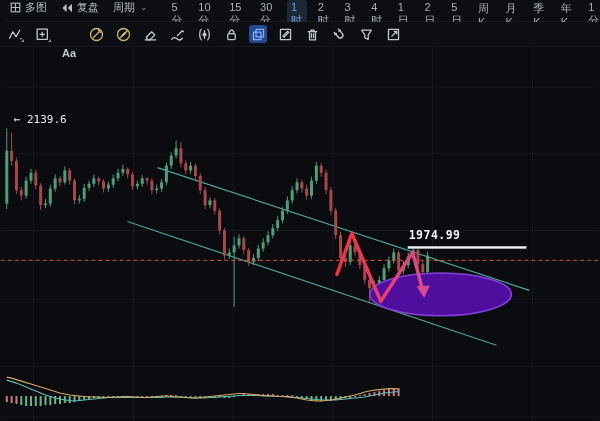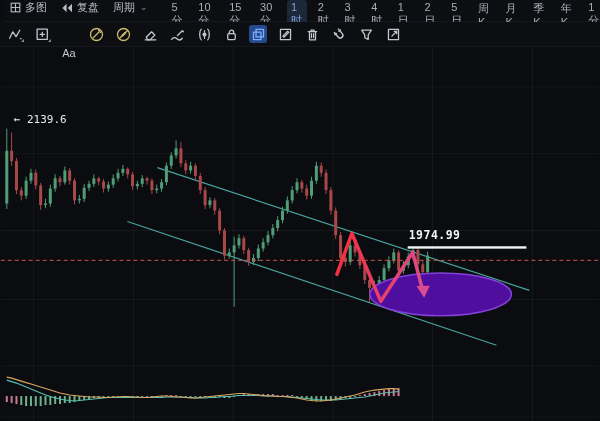--- a/index.html
+++ b/index.html
@@ -19,21 +19,21 @@
   
   .toolbar2{position:absolute;left:0;top:22px;width:600px;height:25px;
             background:#0d0e12;border-bottom:1px solid #17181d;
             display:flex;align-items:center;gap:9px;padding-left:6px;box-sizing:border-box;}
   .tool{position:relative;width:18px;height:18px;border:none;background:transparent;
         display:flex;align-items:center;justify-content:center;padding:0;cursor:pointer;
         border-radius:3px;color:#c3c7cf;}
   .tool.selected{background:#24498c;}
   .tool .corner{position:absolute;right:0;bottom:1px;width:0;height:0;
         border-left:3px solid transparent;border-bottom:3px solid #8a8f99;}
-  .tool.text-tool{color:#c3c7cf;font-size:11px;font-weight:normal;margin-top:37px;}
+  .tool.text-tool{color:#c3c7cf;font-size:11px;font-weight:bold;margin-top:37px;}
   
   #chart-wrap{position:absolute;left:0;top:47px;width:600px;height:374px;}
   svg text{font-family:"DejaVu Sans Mono","Liberation Mono",monospace;}
 </style>
 </head>
 <body>
 
 <div class="topbar">
   <div class="tb-item">
     <svg width="11" height="11" viewBox="0 0 14 14">

